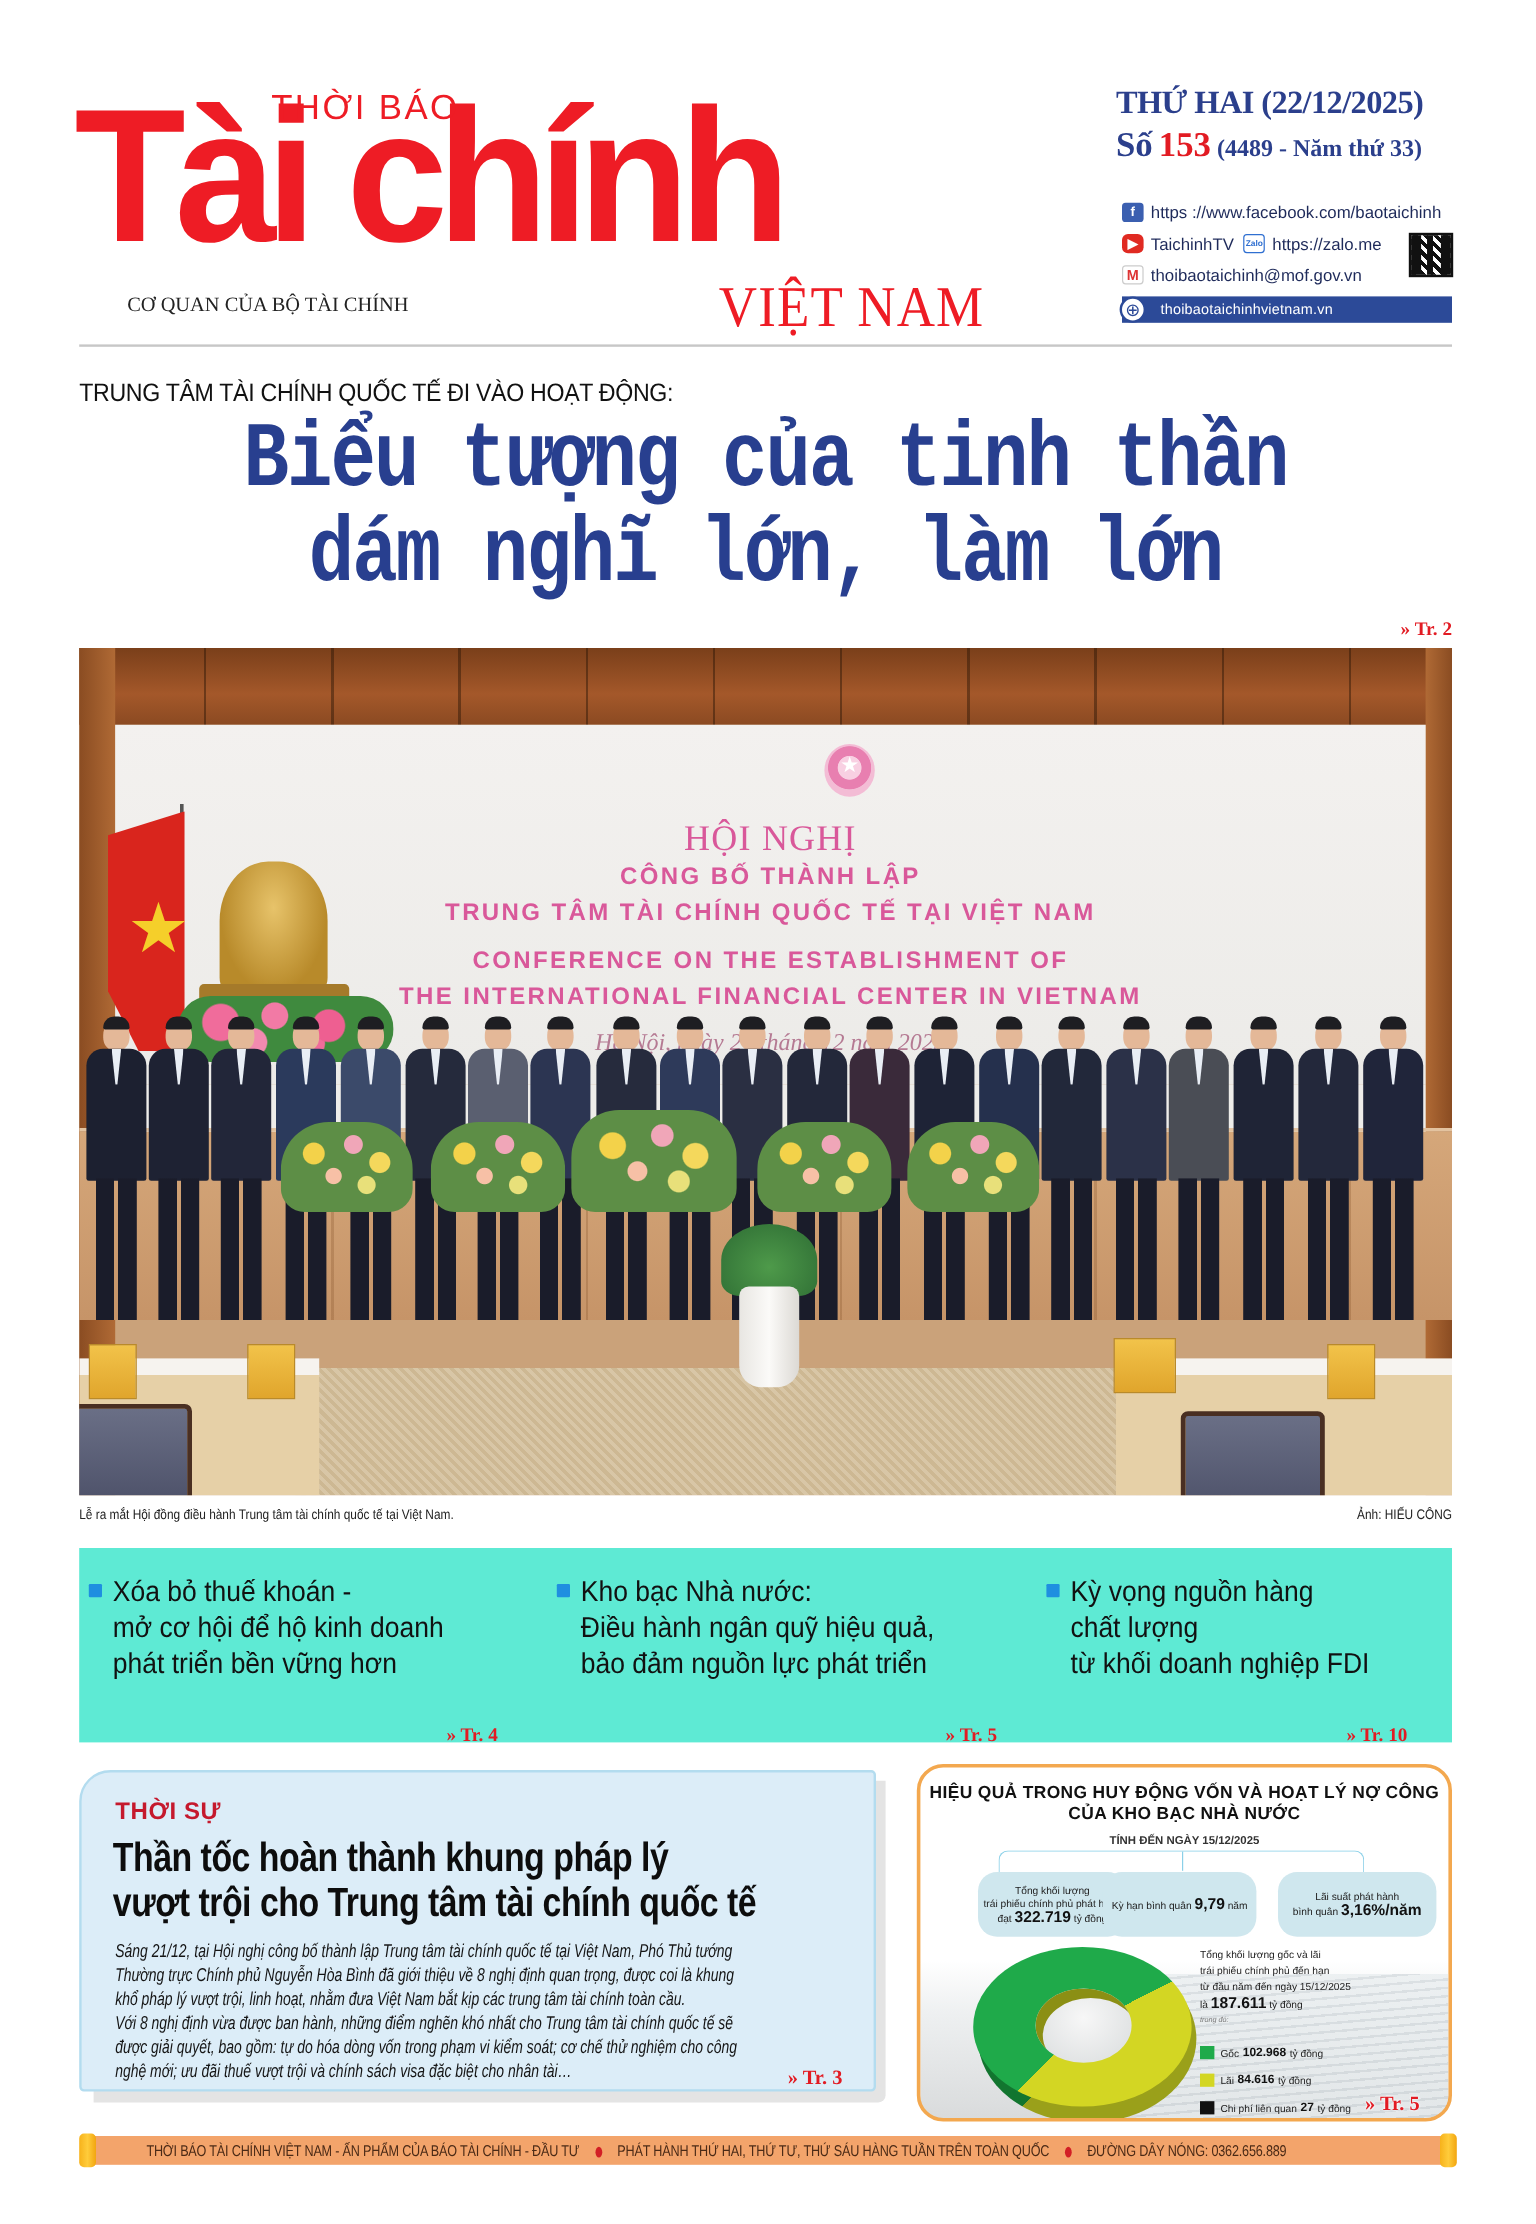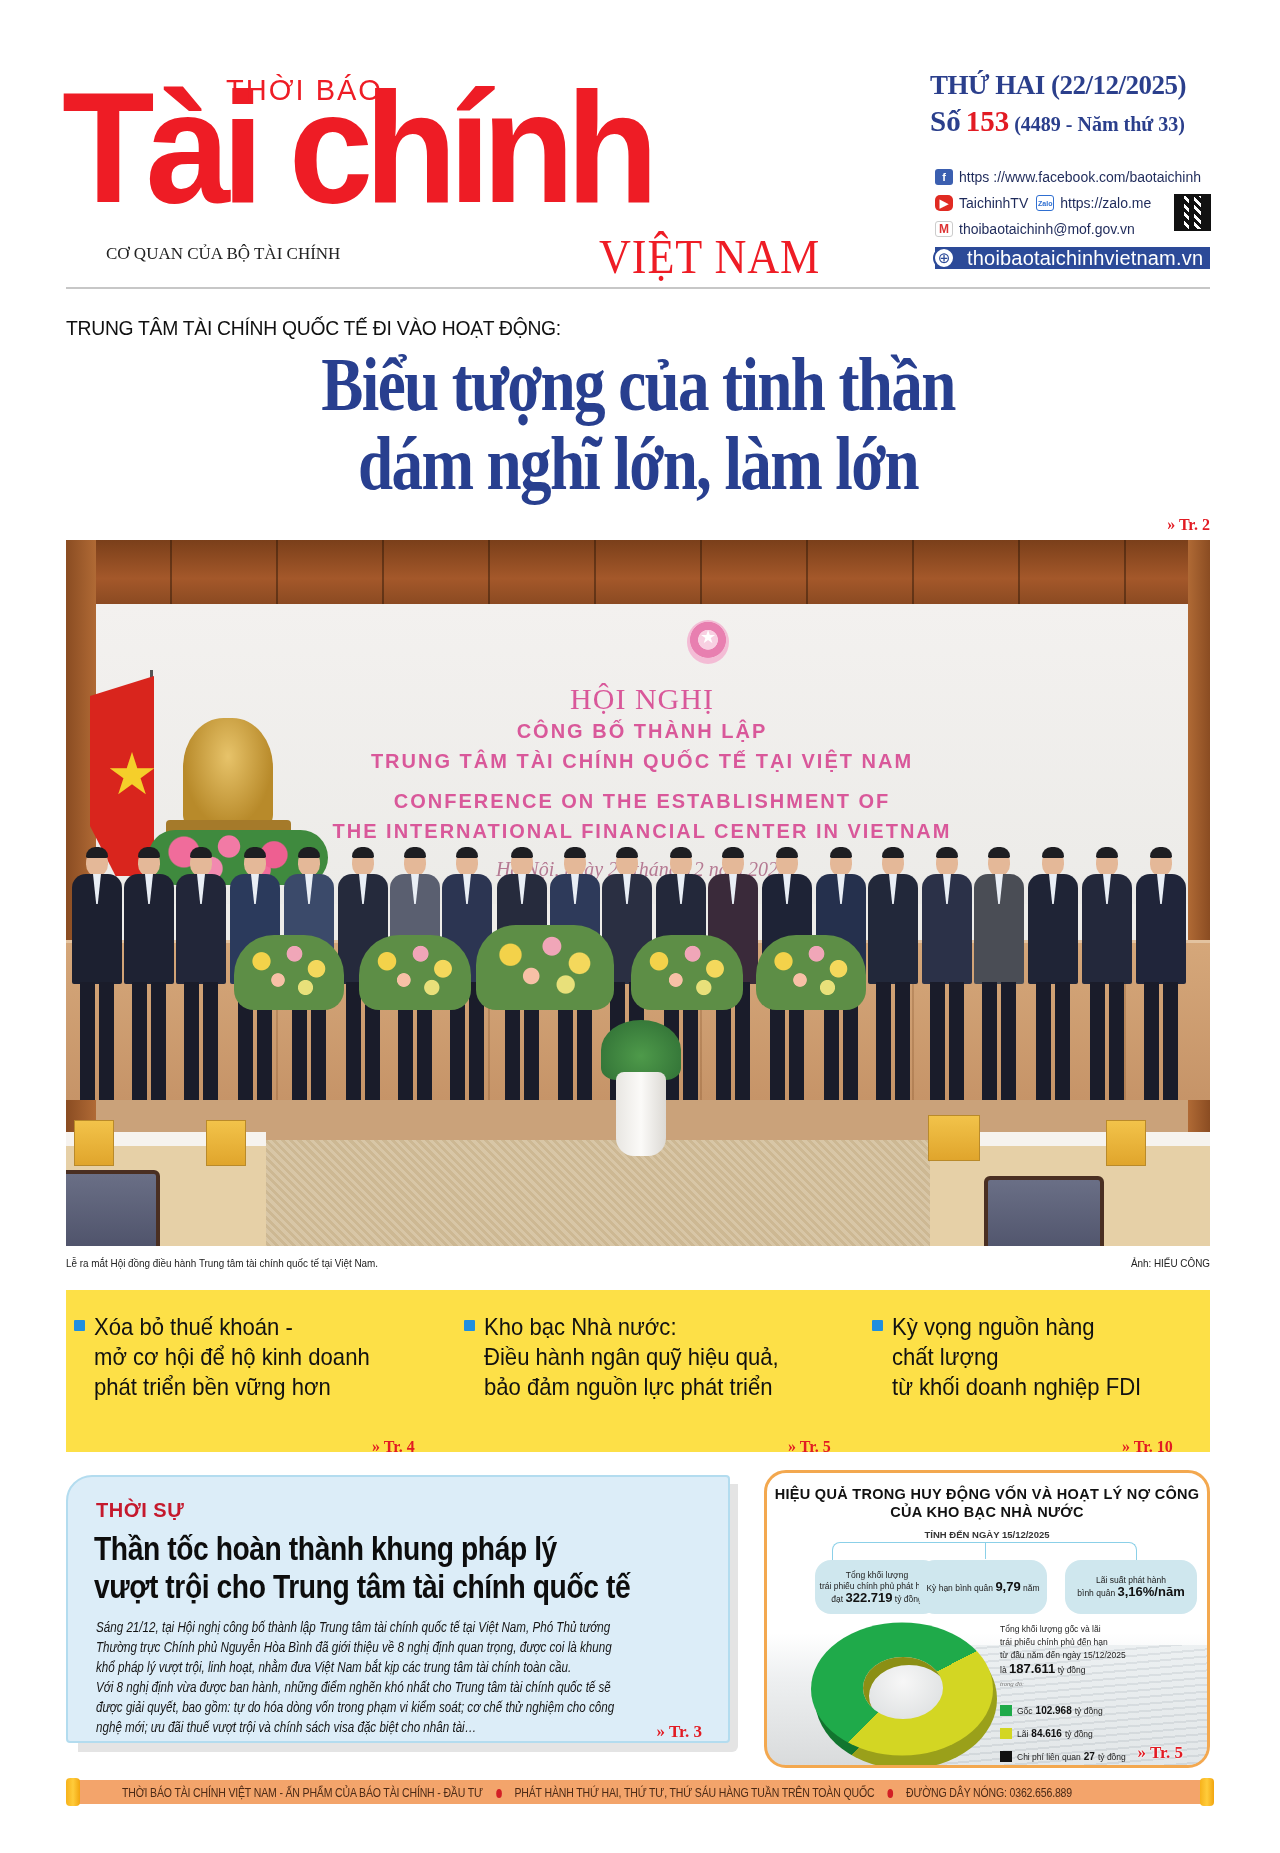--- a/index.html
+++ b/index.html
@@ -26,27 +26,27 @@
   .ico-yt { background: #e02a22; border-radius: 5px; }
   .ico-zalo { background: #fff; border: 1px solid #2f6fd1; color: #2f6fd1; font-size: 7px; margin-left: 8px; }
   .ico-mail { background: #fff; border: 1px solid #ccc; color: #d33; font-size: 12px; }
   .qr { position: absolute; left: 239px; top: 30px; width: 37px; height: 37px;
         background:
           linear-gradient(90deg, #111 0 25%, transparent 25% 40%, #111 40% 55%, transparent 55% 75%, #111 75%) 0 0/100% 25%,
           repeating-linear-gradient(45deg, #111 0 3px, #fff 3px 6px);
         border: 2px solid #111; }
   .web-bar { position: absolute; left: 935px; top: 247px; width: 275px; height: 22px; background: #2c4a98; display: flex; align-items: center; }
   .web-globe { width: 22px; height: 22px; border-radius: 50%; background: #fff; border: 2px solid #2c4a98; margin-left: -2px; display: flex; align-items: center; justify-content: center; color: #2c4a98; font-size: 15px; }
-  .web-text { color: #fff; font-size: 20px; margin-left: 12px; letter-spacing: 0.2px; }
+  .web-text { color: #fff; font-size: 12px; margin-left: 12px; letter-spacing: 0.2px; }
 
   .rule-top { position: absolute; left: 66px; top: 287px; width: 1144px; height: 2px; background: #c7c7c7; }
 
   
   .kicker { position: absolute; left: 66px; top: 316px; font-size: 21px; color: #111; letter-spacing: -0.3px; transform: scaleX(0.92); transform-origin: left top; white-space: nowrap; }
-  .headline { position: absolute; left: 66px; top: 345px; width: 1144px; text-align: center; font-family: Liberation Serif, serif; font-weight: 900; font-size: 77px; line-height: 79px; color: #283f8f; letter-spacing: -2px; }
+  .headline { position: absolute; left: 66px; top: 345px; width: 1144px; text-align: center; font-family: Liberation Mono, monospace; font-weight: 900; font-size: 77px; line-height: 79px; color: #283f8f; letter-spacing: -2px; }
   .headline span { display: block; transform: scaleX(0.82); }
   .page-ref { font-family: "Liberation Serif", serif; font-weight: bold; color: #e21b23; font-size: 16px; white-space: nowrap; }
   .ref-main { position: absolute; right: 70px; top: 516px; }
 
   
   .photo { position: absolute; left: 66px; top: 540px; width: 1144px; height: 706px; overflow: hidden; background: #caa27a; }
   .ph-wall { position: absolute; left: 0; top: 0; width: 100%; height: 64px; background: linear-gradient(180deg,#7a3f1a,#a4582a 60%,#8b4a22); }
   .ph-wall::after { content:""; position:absolute; left:0; top:0; width:100%; height:100%;
       background: repeating-linear-gradient(90deg, transparent 0 104px, rgba(40,20,5,.45) 104px 106px); }
   .ph-side-l { position: absolute; left: 0; top: 0; width: 30px; height: 100%; background: linear-gradient(90deg,#8a4c22,#b06a35); }
@@ -83,21 +83,21 @@
   .carpet { position: absolute; left: 180px; top: 600px; width: 780px; height: 106px; background: repeating-linear-gradient(45deg,#d8c6a6 0 3px,#cdb893 3px 6px); }
   .desk-l { position: absolute; left: 0; top: 592px; width: 200px; height: 114px; background: linear-gradient(180deg,#f6f3ef 0 14px,#e6d0a7 14px); }
   .desk-r { position: absolute; right: 0; top: 592px; width: 280px; height: 114px; background: linear-gradient(180deg,#f6f3ef 0 14px,#e6d0a7 14px); }
   .nameplate { position: absolute; width: 40px; height: 46px; background: linear-gradient(180deg,#f2c34a,#e0a52c); border: 1px solid #b98a2a; }
   .chair { position: absolute; width: 120px; height: 90px; background: linear-gradient(180deg,#6a6f86,#4c5068); border-radius: 6px 6px 0 0; border: 4px solid #4a2f22; }
 
   .caption { position: absolute; left: 66px; top: 1257px; font-size: 11.5px; color: #222; transform: scaleX(0.86); transform-origin: left top; white-space: nowrap; }
   .credit { position: absolute; right: 70px; top: 1257px; font-size: 11.5px; color: #222; transform: scaleX(0.86); transform-origin: right top; white-space: nowrap; }
 
   
-  .teasers { position: absolute; left: 66px; top: 1290px; width: 1144px; height: 162px; background: #fde047; }
+  .teasers { position: absolute; left: 66px; top: 1290px; width: 1144px; height: 162px; background: #5eead4; }
   .teaser { position: absolute; top: 22px; width: 360px; }
   .teaser-bullet { position: absolute; left: 0; top: 8px; width: 11px; height: 11px; background: #1f8fe0; border-radius: 1px; }
   .teaser-title { position: absolute; left: 20px; top: 0; width: 340px; font-size: 24px; line-height: 30px; color: #111; transform: scaleX(0.92); transform-origin: left top; }
   .teaser-title span { display: block; white-space: nowrap; }
   .teaser .page-ref { position: absolute; top: 126px; }
 
   
   .feature-shadow { position: absolute; left: 78px; top: 1484px; width: 660px; height: 268px; background: #e4e4e4; border-radius: 0 0 6px 0; }
   .feature { position: absolute; left: 66px; top: 1475px; width: 664px; height: 268px; background: #dcedf8; border: 2px solid #b3dcef; border-radius: 26px 4px 4px 4px; }
   .f-section { position: absolute; left: 28px; top: 22px; font-size: 20px; font-weight: bold; color: #c5192d; letter-spacing: 0.5px; }

